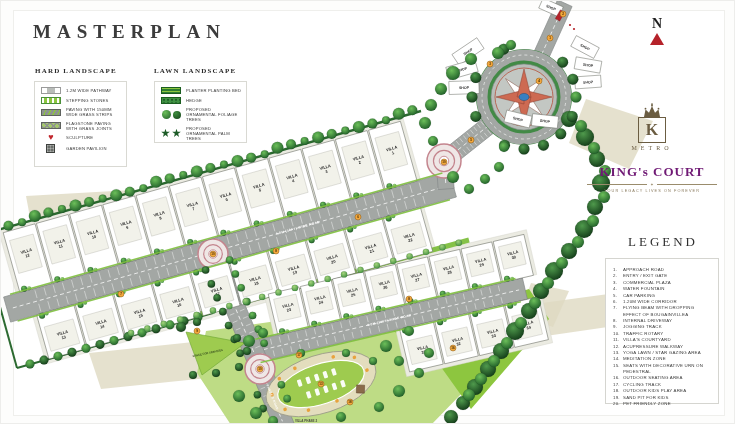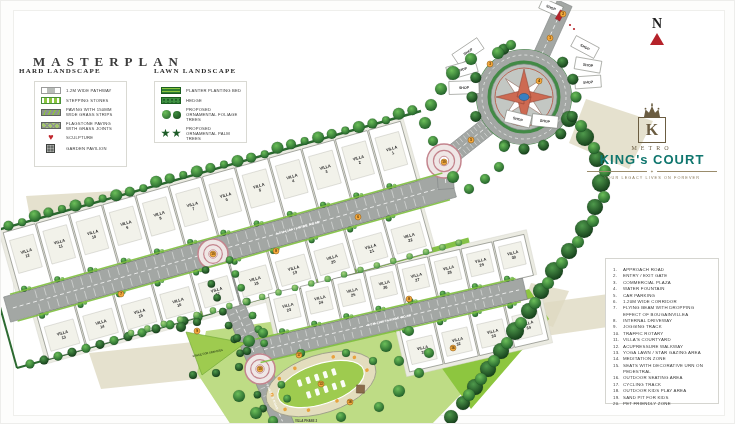--- a/index.html
+++ b/index.html
@@ -4,26 +4,26 @@
 <style>
   html,body{margin:0;padding:0;background:#fff;}
   .canvas{position:relative;width:735px;height:424px;background:#fdfdfc;overflow:hidden;
           font-family:"Liberation Sans",sans-serif;border:1px solid #ededeb;box-sizing:border-box;}
   .inner-card{position:absolute;left:12px;top:9px;width:710px;height:404px;border:1px solid #efefec;background:#fff;}
   #plan{position:absolute;left:0;top:0;}
   svg text{font-family:"Liberation Sans",sans-serif;}
 
   
   .title-block{position:absolute;left:32px;top:20px;color:#3c3c3c;}
-  .t1{font-family:"Liberation Serif",serif;font-size:13px;font-weight:600;letter-spacing:6px;line-height:21px;margin-top:30px;}
+  .t1{font-family:"Liberation Serif",serif;font-size:19px;font-weight:600;letter-spacing:6px;line-height:21px;}
 
   
   .ls-head{position:absolute;font-family:"Liberation Serif",serif;font-weight:bold;font-size:7px;
            letter-spacing:1.2px;color:#2b2b2b;}
-  .ls-head.hard{left:18px;top:66px;} .ls-head.soft{left:153px;top:66px;}
+  .ls-head.hard{left:34px;top:66px;} .ls-head.soft{left:153px;top:66px;}
   .ls-box{position:absolute;background:#fff;border:1px solid #d9d9d3;padding:5px 4px 3px 6px;box-sizing:border-box;}
   .ls-box.hard{left:33px;top:80px;width:93px;height:86px;}
   .ls-box.soft{left:153px;top:80px;width:93px;height:62px;}
   .ls-row{display:flex;align-items:center;margin-bottom:3.2px;}
   .sw{width:20px;height:7px;flex:0 0 auto;margin-right:5px;box-sizing:border-box;display:flex;align-items:center;justify-content:center;gap:2px;}
   .ls-lab{font-size:4.2px;line-height:1.2;color:#3a3a3a;letter-spacing:.2px;}
   .sw-pathway{background:linear-gradient(90deg,#fff 0 30%,#b9bdb9 30% 70%,#fff 70%);border:1px solid #9a9a9a;}
   .sw-stepping-stones{background:repeating-linear-gradient(90deg,#fff 0 1.5px,#8cc63f 1.5px 5px);border:1px solid #4a8f3a;}
   .sw-paving-grass-strips{background-color:#8f948f;background-image:repeating-linear-gradient(115deg,transparent 0 3px,#8cc63f 3px 4.2px);border:.5px solid #5e625e;}
   .sw-flagstone-paving{background-color:#a5c86e;background-image:repeating-linear-gradient(45deg,#8f948f 0 1.6px,transparent 1.6px 4.5px),repeating-linear-gradient(-45deg,#8f948f 0 1.6px,transparent 1.6px 5px);border:.5px solid #5e625e;}
@@ -45,21 +45,21 @@
   .n-letter{font-family:"Liberation Serif",serif;font-weight:bold;font-size:14px;color:#1e1e1e;line-height:14px;}
   .n-arrow{width:0;height:0;border-left:7px solid transparent;border-right:7px solid transparent;
            border-bottom:12px solid #b5222a;margin:2px auto 0;}
 
   
   .brand{position:absolute;left:578px;top:102px;width:146px;text-align:center;color:#6b5d42;}
   .crown{display:block;margin:0 auto -1px;}
   .kbox{width:26px;height:24px;border:1.2px solid #6b5d42;margin:0 auto;display:flex;align-items:center;justify-content:center;}
   .kbox span{font-family:"Liberation Serif",serif;font-size:16px;font-weight:bold;}
   .metro{font-size:6px;letter-spacing:4px;margin-top:2px;font-family:"Liberation Serif",serif;}
-  .kings{font-family:Liberation Sans, sans-serif;font-size:13px;font-weight:bold;letter-spacing:1px;margin-top:1px;color:#0f766e;}
+  .kings{font-family:Liberation Serif, serif;font-size:13px;font-weight:bold;letter-spacing:1px;margin-top:13px;color:#701a75;}
   .orna{display:flex;align-items:center;gap:3px;margin:2px 8px 0;color:#9a8c6c;font-size:4px;}
   .orna .ol{flex:1;border-top:1px solid #9a8c6c;height:0;}
   .tag{font-size:3.8px;letter-spacing:1.1px;margin-top:2px;color:#8a7b5e;}
 
   
   .legend-title{position:absolute;left:600px;top:233px;width:124px;text-align:center;
       font-family:"Liberation Serif",serif;font-size:13px;letter-spacing:3px;color:#2f2f2f;}
   .legend-box{position:absolute;left:604px;top:257px;width:114px;height:146px;border:1px solid #d5d5d0;
       background:#fff;padding:8px 5px 4px 6px;box-sizing:border-box;}
   .lg-item{position:relative;padding-left:11px;font-size:4.4px;line-height:1.45;color:#3b3b3b;letter-spacing:.2px;}
@@ -999,20 +999,21 @@
     <div class="metro">METRO</div>
     <div class="kings">KING's COURT</div>
     <div class="orna">
         <span class="ol"></span>
         <span>✦</span>
         <span class="ol"></span>
       </div>
     <div class="tag">YOUR LEGACY LIVES ON FOREVER</div>
   </div>
 
+  <div class="legend-title">LEGEND</div>
   <div class="legend-box" id="legend-box">
       <div class="lg-item"><span class="lg-num">1.</span><span>APPROACH ROAD</span></div>
       <div class="lg-item"><span class="lg-num">2.</span><span>ENTRY / EXIT GATE</span></div>
       <div class="lg-item"><span class="lg-num">3.</span><span>COMMERCIAL PLAZA</span></div>
       <div class="lg-item"><span class="lg-num">4.</span><span>WATER FOUNTAIN</span></div>
       <div class="lg-item"><span class="lg-num">5.</span><span>CAR PARKING</span></div>
       <div class="lg-item"><span class="lg-num">6.</span><span>1.20M WIDE CORRIDOR</span></div>
       <div class="lg-item"><span class="lg-num">7.</span><span>FLYING BEAM WITH DROPPING EFFECT OF BOUGAINVILLEA</span></div>
       <div class="lg-item"><span class="lg-num">8.</span><span>INTERNAL DRIVEWAY</span></div>
       <div class="lg-item"><span class="lg-num">9.</span><span>JOGGING TRACK</span></div>

